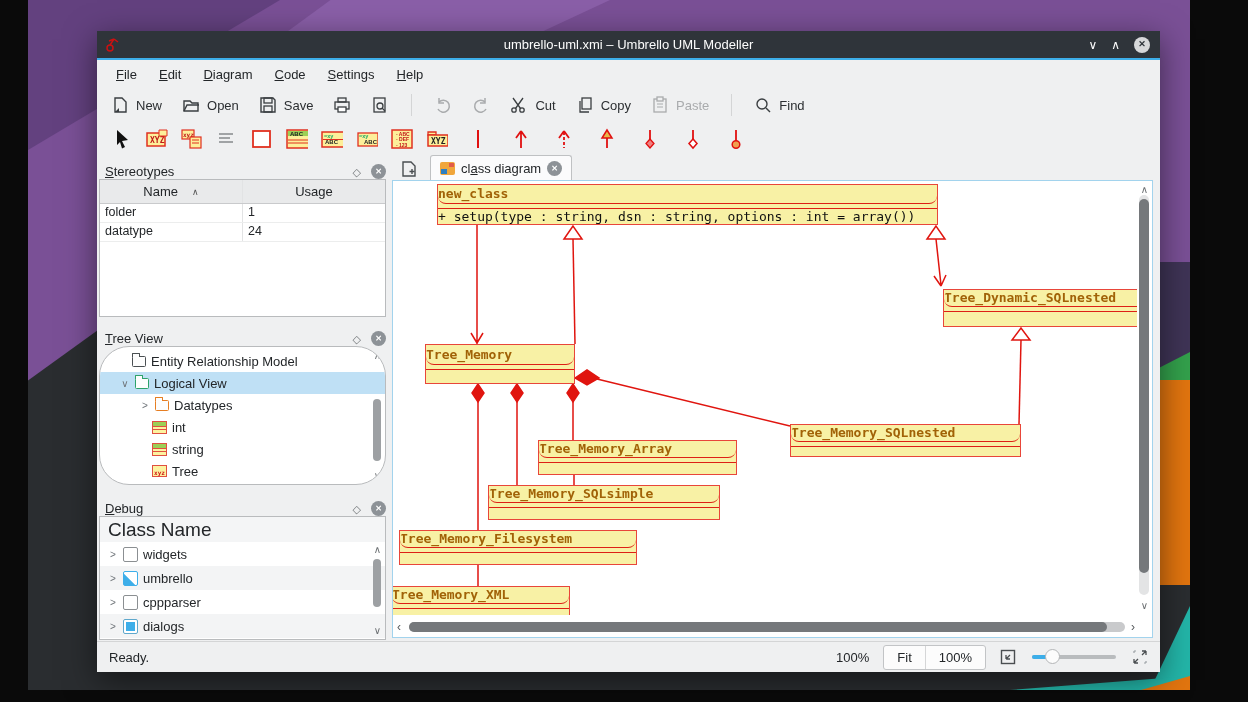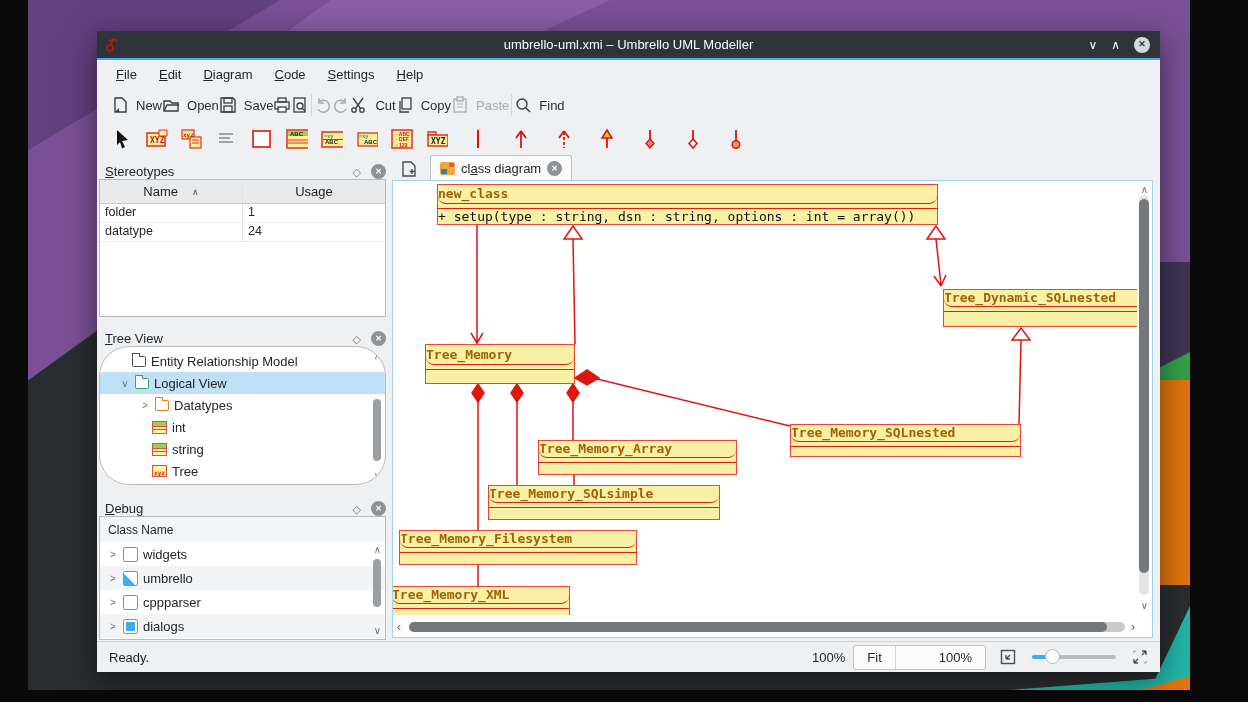--- a/index.html
+++ b/index.html
@@ -18,21 +18,21 @@
   .winbtn { color:#fcfcfc; font-size:12px; line-height:1; cursor:default; }
   .winbtn.close { width:16px; height:16px; background:#d7d8da; color:#2f343a; border-radius:50%;
                   font-size:9px; display:flex; align-items:center; justify-content:center; font-weight:bold; }
   #accent { position:absolute; left:0; top:27px; width:100%; height:2px; background:#3daee9; }
   
   #menubar { position:absolute; left:0; top:29px; width:100%; height:28px; display:flex;
              align-items:center; padding-left:8px; font-size:13px; color:#232629; }
   .menu-item { padding:4px 11px; }
   
   #toolbar { position:absolute; left:0; top:57px; width:100%; height:34px; display:flex;
-             align-items:center; padding-left:14px; font-size:13px; color:#2b2e31; }
+             align-items:center; padding-left:14px; gap:20px; font-size:13px; color:#2b2e31; }
   .tbtn { display:flex; align-items:center; gap:7px; }
   .tbtn svg { display:block; }
   .tbtn.disabled { color:#a9abad; }
   .tsep { width:1px; height:22px; background:#d4d5d6; margin:0 2px; }
   
   #workbar { position:absolute; left:0; top:91px; width:100%; height:33px; display:flex;
              align-items:center; padding-left:14px; gap:13px; }
   .wtool { display:flex; align-items:center; justify-content:center; width:22px; height:22px; }
   
   #docks { position:absolute; left:2px; top:124px; width:293px; height:486px; }
@@ -98,21 +98,21 @@
   #vscroll .rail { position:absolute; left:1px; top:10px; width:10px; height:400px; background:#e3e4e5; border-radius:5px; }
   #vscroll .thumb { position:absolute; left:1px; top:14px; width:10px; height:374px; background:#75787b; border-radius:5px; }
   #hscroll { position:absolute; left:4px; top:437px; width:738px; height:18px; }
   #hscroll .rail { position:absolute; left:12px; top:4px; width:716px; height:10px; background:#c9cacc; border-radius:5px; }
   #hscroll .thumb { position:absolute; left:12px; top:4px; width:698px; height:10px; background:#75787b; border-radius:5px; }
   .hchev { position:absolute; top:2px; color:#55595c; font-size:12px; }
   
   #statusbar { position:absolute; left:0; top:610px; width:100%; height:31px; border-top:1px solid #d4d5d6;
                display:flex; align-items:center; font-size:13px; color:#232629; padding:0 12px; }
   #statusbar .spacer { flex:1; }
-  .zoombtns { display:flex; border:1px solid #c2c4c6; border-radius:3px; overflow:hidden; margin:0 14px 0 8px; background:#fcfcfc;gap:30px; }
+  .zoombtns { display:flex; border:1px solid #c2c4c6; border-radius:3px; overflow:hidden; margin:0 14px 0 14px; background:#fcfcfc; }
   .zoombtns > div { padding:4px 13px; }
   .zoombtns > div:first-child { border-right:1px solid #d5d6d7; }
   .slider { width:84px; height:16px; position:relative; margin:0 16px; }
   .slider .track { position:absolute; left:0; top:6px; width:100%; height:4px; background:#b9bcbe; border-radius:2px; }
   .slider .fill { position:absolute; left:0; top:6px; width:20px; height:4px; background:#3daee9; border-radius:2px; }
   .slider .knob { position:absolute; left:13px; top:0; width:15px; height:15px; border-radius:50%;
                   background:#fcfcfc; border:1px solid #b4b6b8; }
   u { text-decoration:underline; }
   svg { display:block; }
 </style>
@@ -424,21 +424,21 @@
 
     <div style="height:7px"></div>
 
     <div class="dock-head">
       <span><u>D</u>ebug</span>
       <span class="spacer"></span>
       <span class="float-btn">◇</span>
       <span class="close-dot">✕</span>
     </div>
     <div class="panel" style="width:287px; height:124px;">
-      <div style="height:25px; display:flex; align-items:center; padding-left:8px; font-size:12px; background:#f4f5f6; color:#232629;">
+      <div style="height:25px; display:flex; align-items:center; padding-left:8px; font-size:19px; background:#f4f5f6; color:#232629;">
           <span>Class Name</span>
         </div>
       <div class="trow" style="height:24px; padding-left:8px;">
         <span class="chev">&gt;</span>
         <span class="cb"></span>
         <span>widgets</span>
       </div>
       <div class="trow" style="height:24px; padding-left:8px; background:#f3f4f5;">
         <span class="chev">&gt;</span>
         <span class="cb partial"></span>

